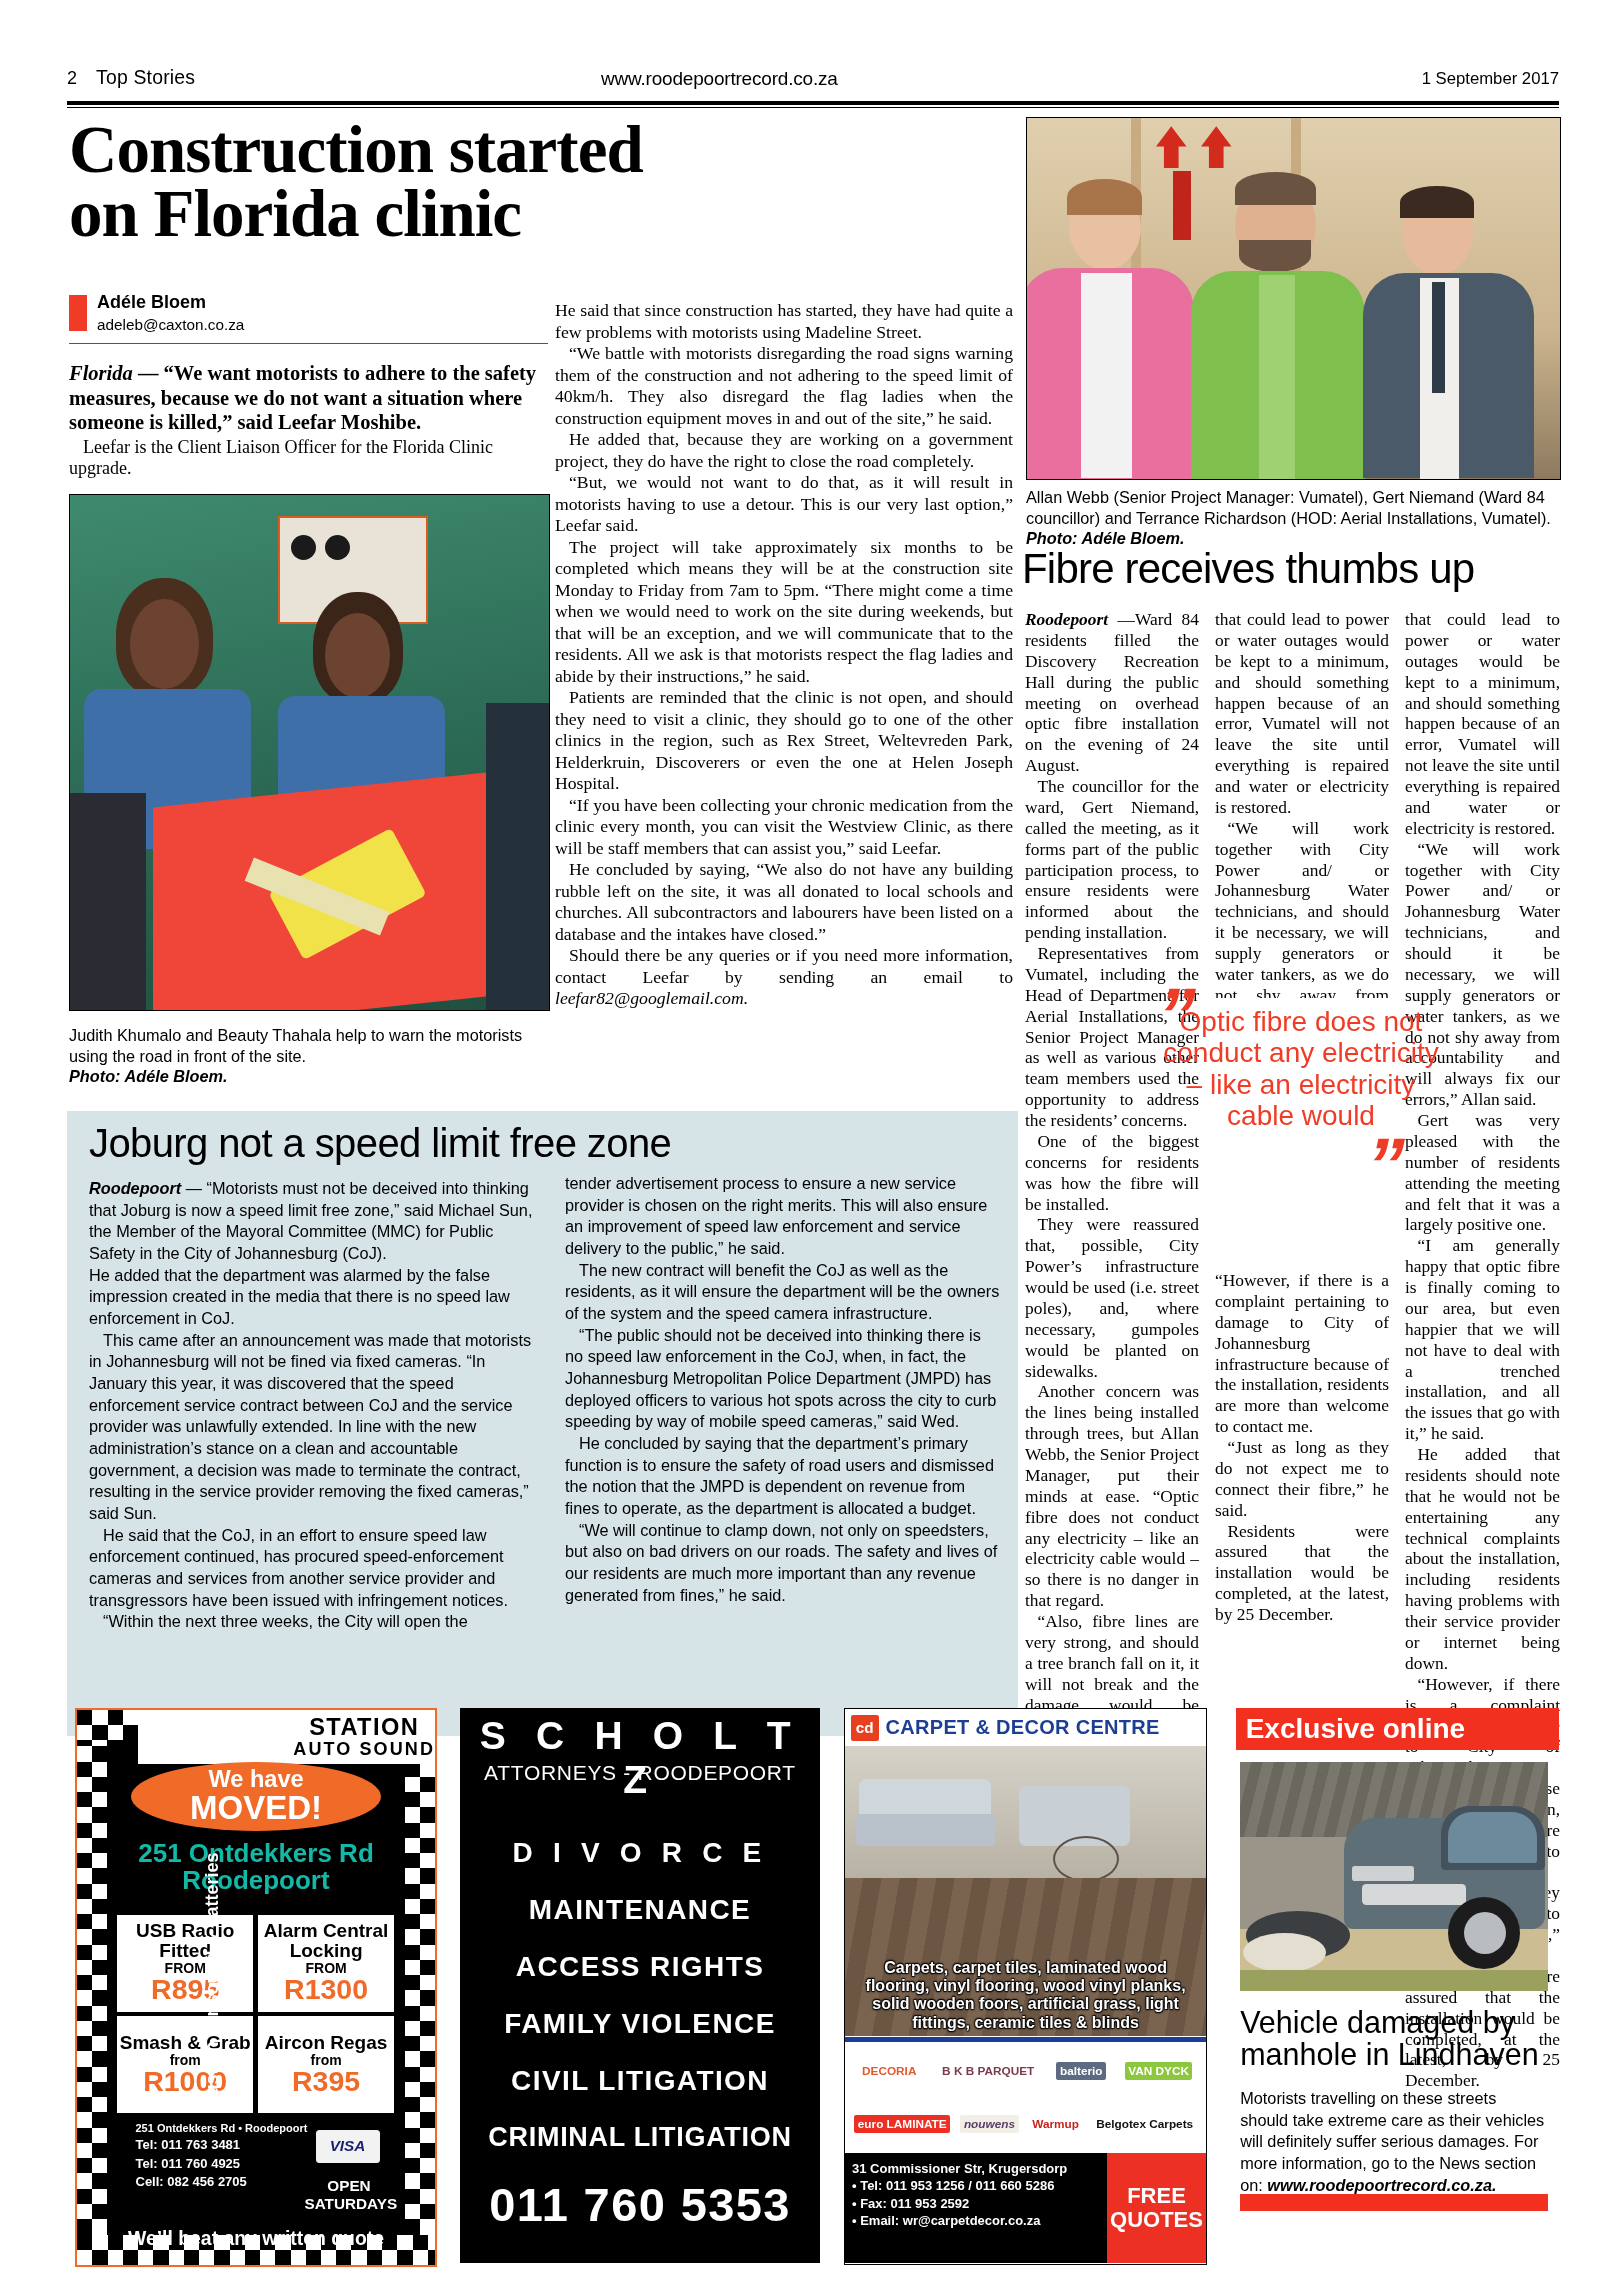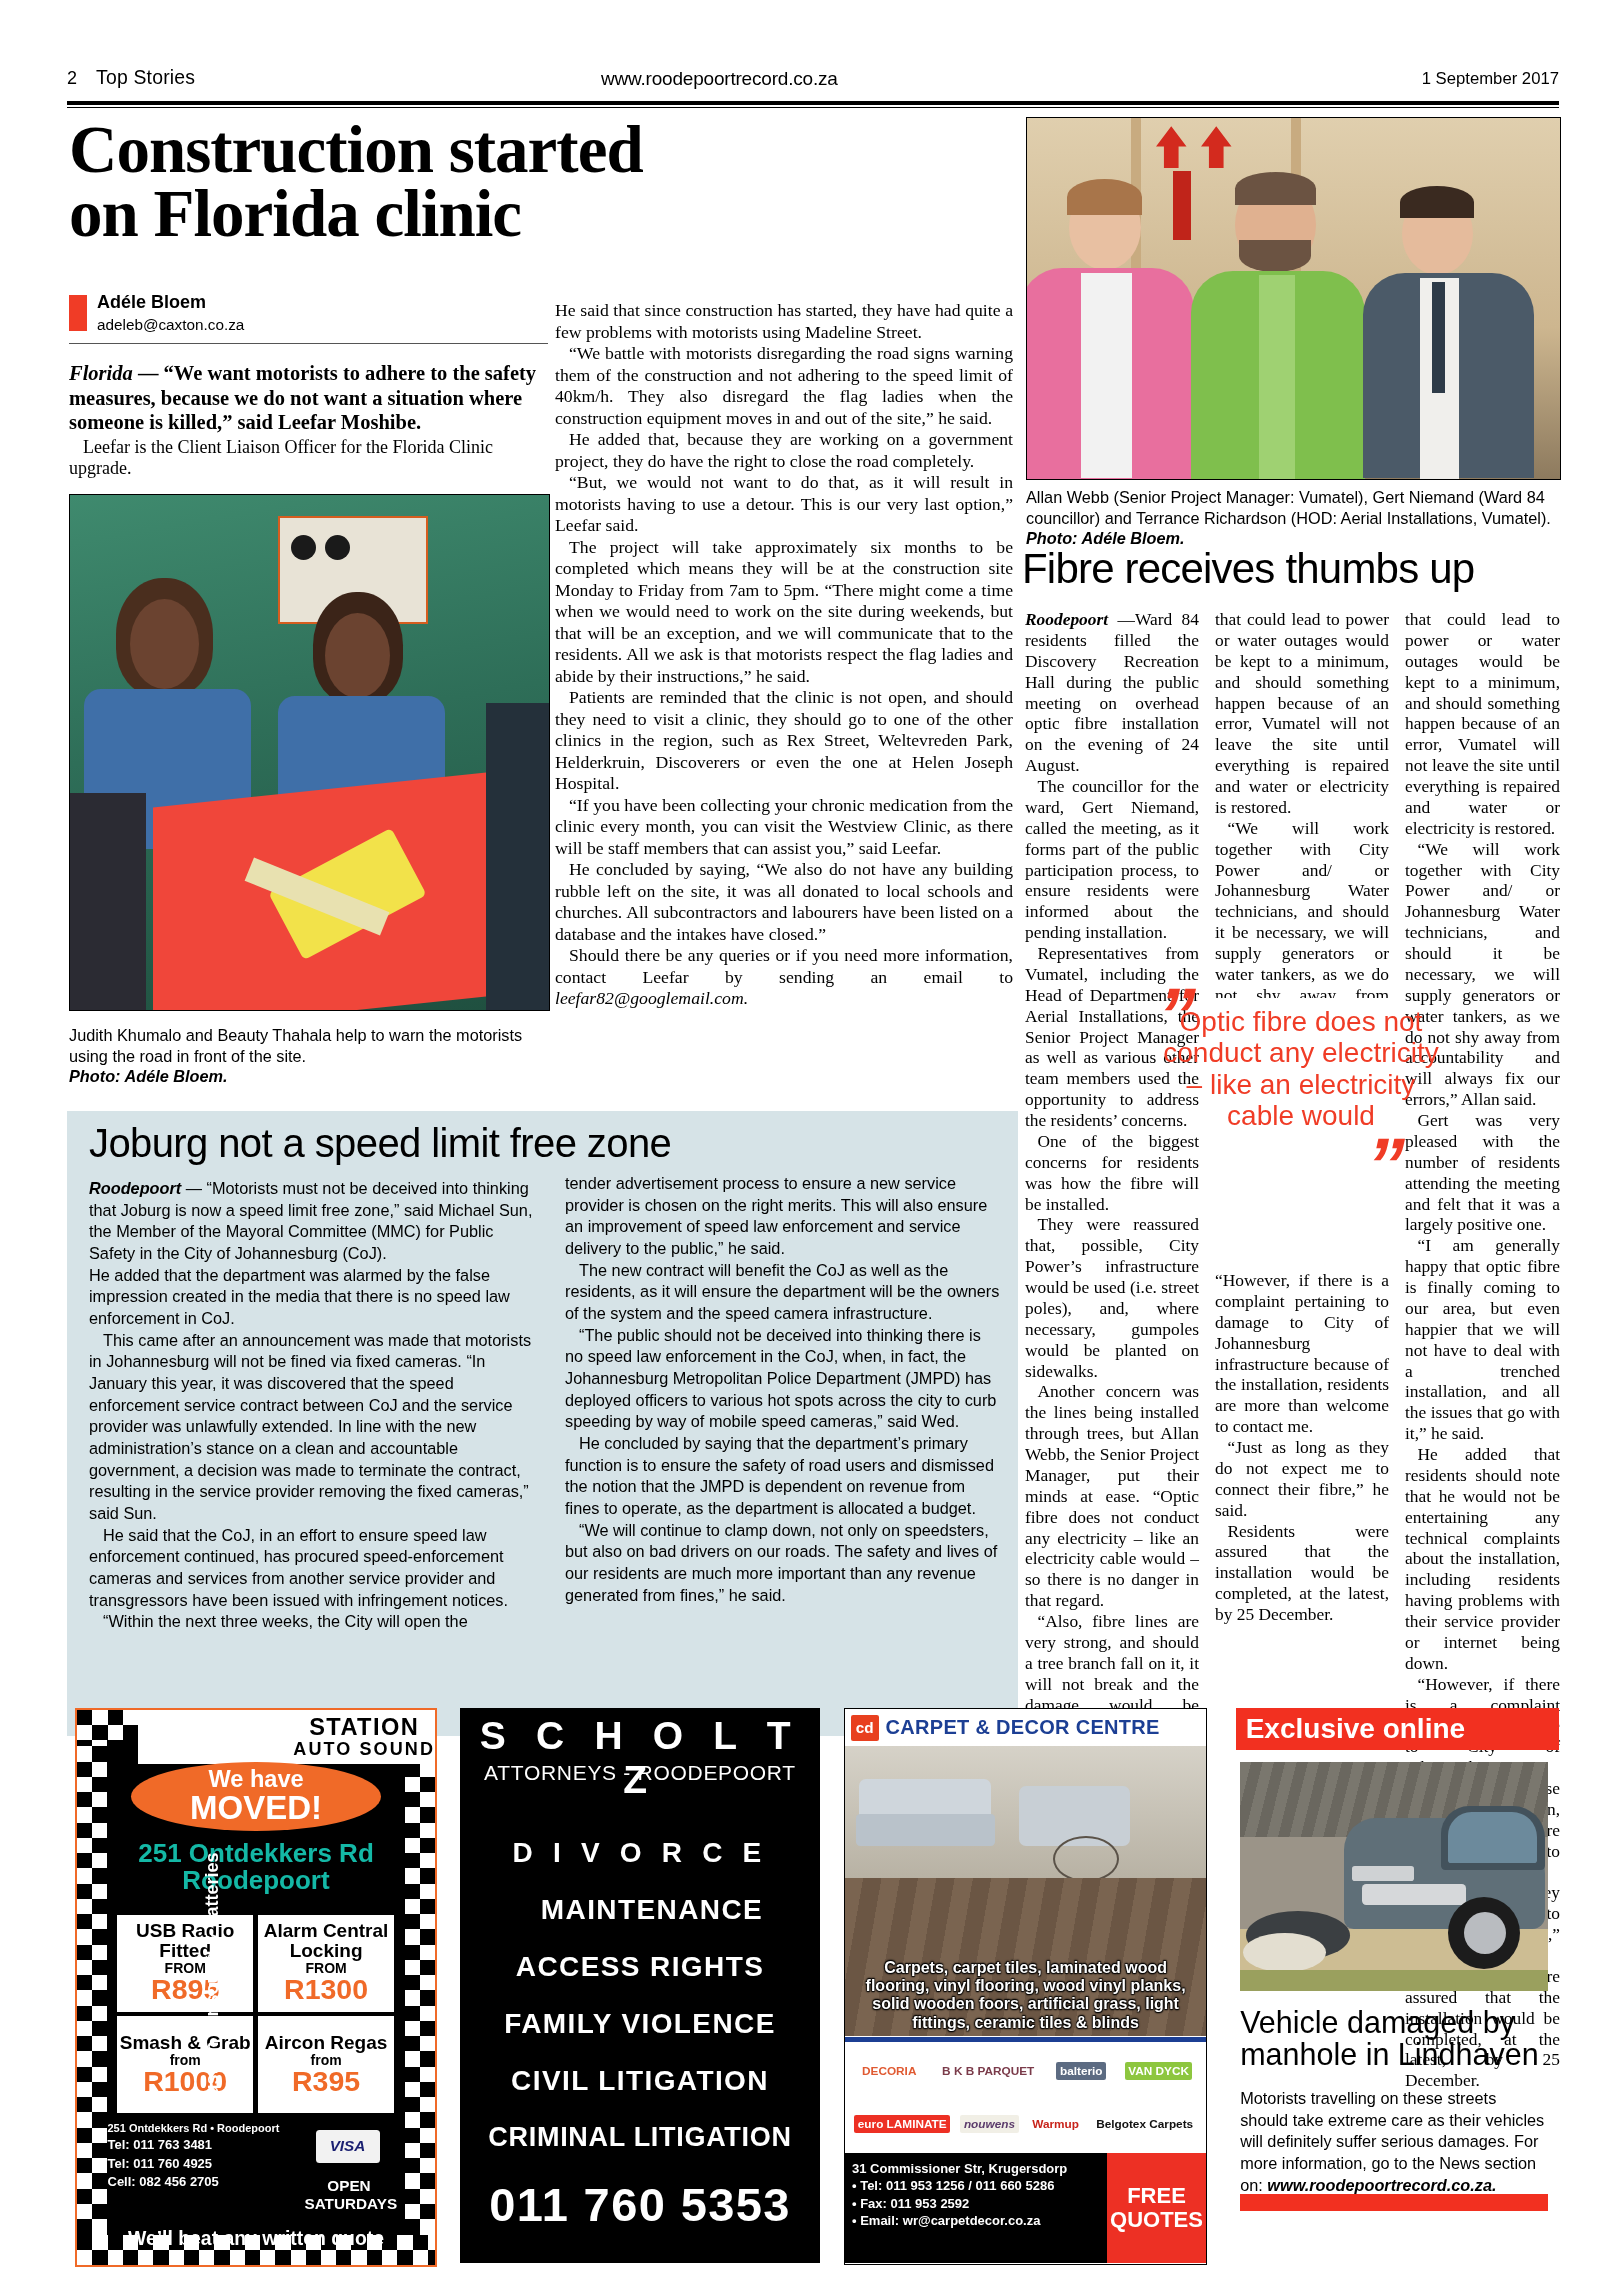--- a/index.html
+++ b/index.html
@@ -103,21 +103,21 @@
   .ad1 .moved .l1{font-size:23.6px;font-weight:700;line-height:1;}
   .ad1 .moved .l2{font-size:33px;font-weight:700;line-height:1;}
   .ad1 .addr{position:absolute;left:0;top:99px;width:297px;text-align:center;color:#14b8a6;
      font-size:26px;font-weight:700;line-height:1.06;}
   .ad1 .grid{position:absolute;left:9.7px;top:174px;width:278px;display:flex;flex-wrap:wrap;gap:4.9px;}
   .ad1 .cell{width:136px;height:97px;background:#fff;display:flex;flex-direction:column;
      align-items:center;justify-content:center;text-align:center;line-height:1.04;}
   .ad1 .cell .n{font-size:19px;font-weight:700;}
   .ad1 .cell .f{font-size:14px;font-weight:700;}
   .ad1 .cell .p{font-size:28.5px;font-weight:700;color:#f06a28;}
-  .ad1 .contact{position:absolute;left:0;top:380px;color:#fff;font-size:13px;line-height:1.42;font-weight:700;}
+  .ad1 .contact{position:absolute;left:28px;top:380px;color:#fff;font-size:13px;line-height:1.42;font-weight:700;}
   .ad1 .contact .a{font-size:11px;}
   .ad1 .visa{position:absolute;left:208px;top:389px;width:64px;height:33px;background:#f2f2f2;border-radius:3.5px;
      display:flex;align-items:center;justify-content:center;font-size:15.3px;font-weight:700;font-style:italic;color:#1a1f71;}
   .ad1 .open{position:absolute;left:197px;top:436px;width:89px;text-align:center;color:#fff;font-size:15.3px;font-weight:700;line-height:1.2;}
   .ad1 .beat{position:absolute;left:0;top:486px;width:297px;text-align:center;color:#fff;font-size:19.4px;font-weight:700;}
   .ad1 .vside{position:absolute;color:#fff;font-size:18px;font-weight:700;white-space:nowrap;}
   .ad1 .vleft{left:-23.6px;top:229px;transform:rotate(-90deg);transform-origin:center;}
   .ad1 .vright{left:279px;top:229px;transform:rotate(90deg);transform-origin:center;}
 
   
@@ -374,21 +374,21 @@
       <div class="beat">We’ll beat any written quote</div>
       <div class="vside vleft">Custom car sound &amp; batteries</div>
       <div class="vside vright">Radios • Alarms • Bluetooth</div>
     </div>
   </div>
 
   <div class="ad2">
     <div class="name">S C H O L T Z</div>
     <div class="sub">ATTORNEYS - ROODEPOORT</div>
     <div class="svc" style="top:129px;font-size:28px;letter-spacing:6.2px;">D I V O R C E</div>
-    <div class="svc" style="top:186px;font-size:28px;letter-spacing:1.4px;padding-left:12px;">MAINTENANCE</div>
+    <div class="svc" style="top:186px;font-size:28px;letter-spacing:1.4px;">MAINTENANCE</div>
     <div class="svc" style="top:243px;font-size:28px;letter-spacing:1.4px;">ACCESS RIGHTS</div>
     <div class="svc" style="top:300px;font-size:28px;letter-spacing:1.4px;">FAMILY VIOLENCE</div>
     <div class="svc" style="top:357px;font-size:28px;letter-spacing:1.4px;">CIVIL LITIGATION</div>
     <div class="svc" style="top:414px;font-size:27px;letter-spacing:0.7px;">CRIMINAL LITIGATION</div>
     <div class="phone">011 760 5353</div>
   </div>
 
   <div class="ad3">
     <div class="top">
       <div class="cdlogo">cd</div>

